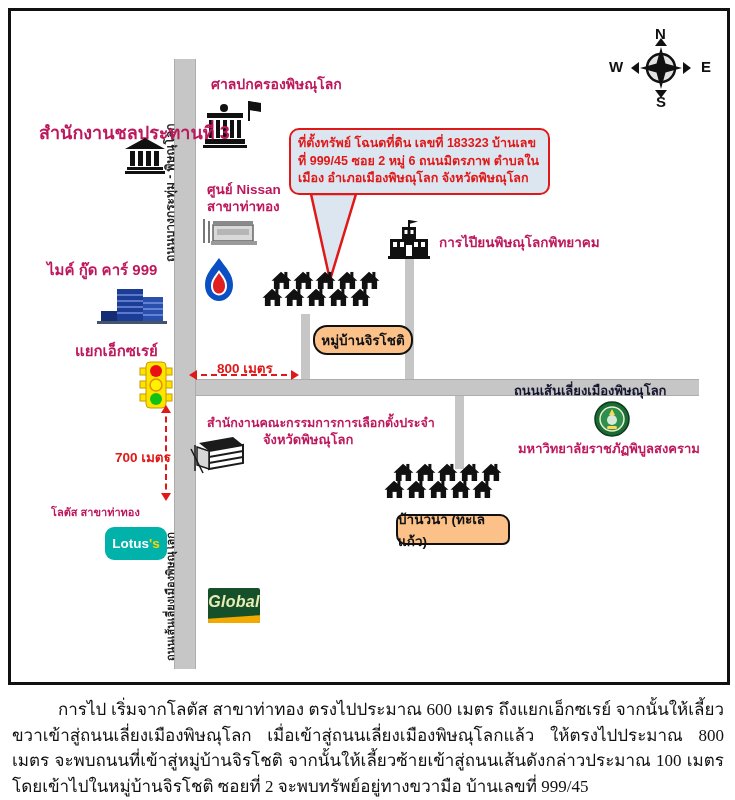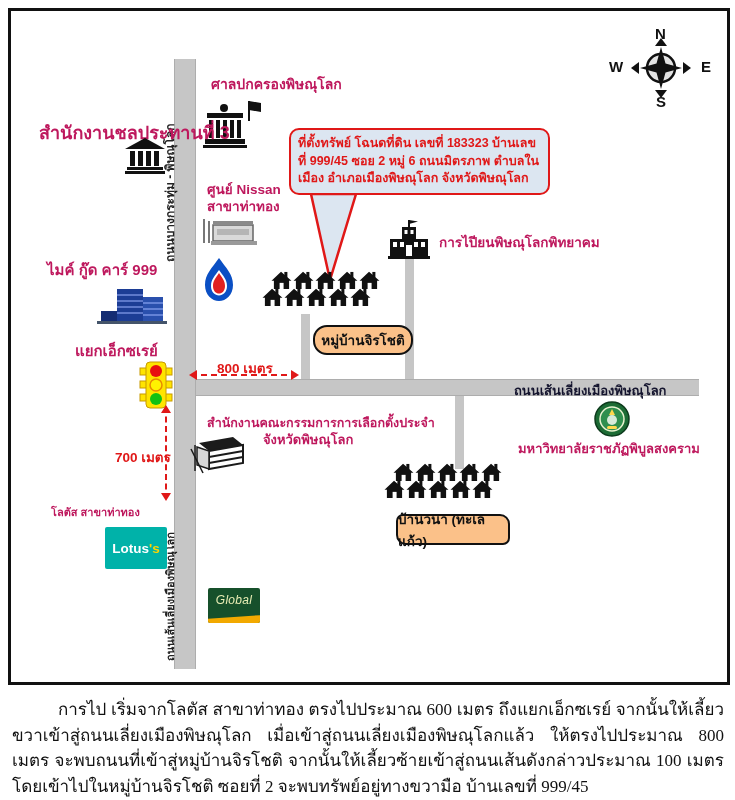--- a/index.html
+++ b/index.html
@@ -36,28 +36,28 @@
   .dash-v::after{bottom:-7px;border-top:8px solid var(--red);}
   
   .houses{position:absolute;}
   .house-row{display:flex;}
   .house-row + .house-row{margin-top:-2px;margin-left:-9px;}
   .house{width:21px;height:19px;margin-right:1px;}
   
   #compass{position:absolute;left:592px;top:14px;width:118px;height:86px;}
   #compass .pt{position:absolute;font-weight:bold;font-size:15px;color:#111;}
   
-  #lotus-logo{position:absolute;left:94px;top:516px;width:62px;height:42px;background:var(--lotus_teal);
-              display:flex;align-items:center;justify-content:center;border-radius:2px;
+  #lotus-logo{position:absolute;left:94px;top:516px;width:62px;height:33px;background:var(--lotus_teal);
+              display:flex;align-items:center;justify-content:center;border-radius:9px;
               font-weight:bold;font-size:13.5px;color:#fff;}
   #lotus-logo .s{color:#ffd400;}
   #global-logo{position:absolute;left:197px;top:577px;width:52px;height:35px;background:var(--global_green);
                border-radius:2px;overflow:hidden;}
-  #global-logo .g-text{display:block;text-align:center;margin-top:5px;font-weight:normal;font-style:italic;
-               font-size:12px;color:#e8edb4;letter-spacing:.3px;}
+  #global-logo .g-text{display:block;text-align:center;margin-top:5px;font-weight:bold;font-style:italic;
+               font-size:16px;color:#e8edb4;letter-spacing:.3px;}
   #global-logo .g-wedge{position:absolute;left:0;bottom:0;width:100%;height:9px;background:var(--global_yellow);
                transform:skewY(-4deg) translateY(3px);}
   
   #desc{position:absolute;left:12px;top:697px;width:712px;font-family:"Liberation Serif",serif;
         font-size:17px;line-height:1.5;color:#111;text-align:justify;text-indent:46px;}
   svg{display:block;}
 </style>
 </head>
 <body>
 

